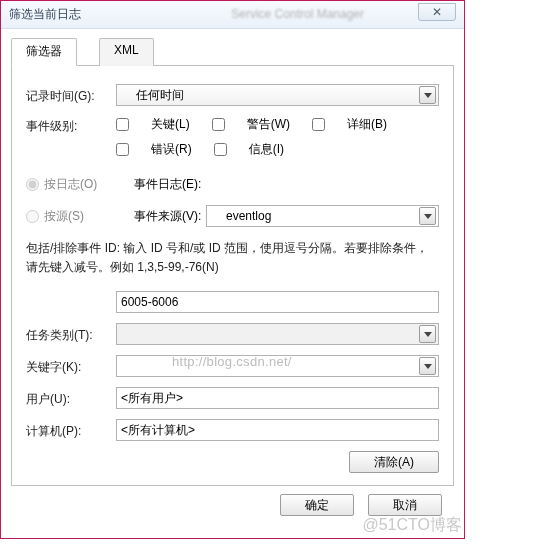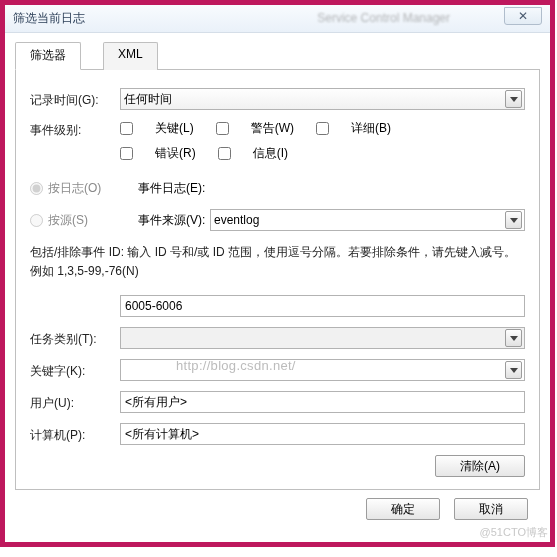--- a/index.html
+++ b/index.html
@@ -1,49 +1,49 @@
 <!DOCTYPE html>
 <html><head>
 <meta charset="utf-8">
 <style>
 * { box-sizing: border-box; font-family: "Microsoft YaHei", "SimSun", sans-serif; font-size: 12px; }
 body { margin: 0; background: #fff; }
-.window { width: 555px; border: 5px solid #be185d; background: #fff; position: relative; }
+.window { width: 465px; border: 1px solid #be185d; background: #fff; position: relative; }
 .titlebar { height: 28px; background: linear-gradient(#f8fbfe,#eaf1f9); display: flex; align-items: center; padding: 0 8px; border-bottom: 1px solid #d5dee8; position: relative; }
 .titlebar-text { color: #2b3e57; font-size: 12px; }
 .titlebar-ghost { position: absolute; right: 100px; top: 6px; color: #888; font-family: Tahoma, sans-serif; filter: blur(1px); opacity: .6; }
 .close-area { position: absolute; right: 8px; top: 2px; width: 38px; height: 18px; border: 1px solid #b0bdcc; border-radius: 0 0 3px 3px; background: linear-gradient(#f5f9fd,#e3ecf5); display: flex; align-items: center; justify-content: center; color: #4a5a6f; }
 .content { padding: 8px 10px 10px; }
 .tabs { display: flex; border-bottom: 1px solid #bfbfbf; gap: 20px; }
 .tab { padding: 4px 14px 5px; border: 1px solid #bfbfbf; border-bottom: none; background: #f4f4f4; margin-right: 2px; position: relative; top: 1px; border-radius: 2px 2px 0 0; cursor: default; }
 .tab.active { background: #fff; border-bottom: 1px solid #fff; }
 .panel { border: 1px solid #bfbfbf; border-top: none; padding: 18px 14px 12px; position: relative; }
 .row { display: flex; align-items: center; margin-bottom: 10px; }
 .row.top { align-items: flex-start; }
 .label { width: 90px; color: #222; flex-shrink: 0; padding-top: 2px; }
 .field { flex: 1; }
 input[type=text], .combo { width: 100%; height: 22px; border: 1px solid #b3b3b3; background: #fff; padding: 1px 4px; font-size: 12px; }
-.combo { display: flex; align-items: center; justify-content: space-between; padding: 0 2px 0 3px; background: linear-gradient(#fefefe,#f1f1f1); }
+.combo { display: flex; align-items: center; justify-content: space-between; padding: 0 2px 0 19px; background: linear-gradient(#fefefe,#f1f1f1); }
 .combo.flat { background: #fff; }
 .dd-btn { width: 17px; height: 18px; border: 1px solid #9c9c9c; border-radius: 2px; background: linear-gradient(#fefefe,#e1e1e1); display: flex; align-items: center; justify-content: center; }
 .tri { width: 0; height: 0; border-left: 4px solid transparent; border-right: 4px solid transparent; border-top: 5px solid #444; }
 .cb-row { display: flex; gap: 22px; margin-bottom: 8px; }
 .cb { display: flex; align-items: center; gap: 22px; }
 .cb input { width: 13px; height: 13px; margin: 0; }
 .radio-row { display: flex; align-items: center; margin-bottom: 12px; }
 .radio-cell { width: 108px; display: flex; align-items: center; gap: 5px; }
 .radio-cell input { margin: 0; }
 .sublabel { width: 72px; }
 .subfield { flex: 1; }
 .help { margin: 8px 0 14px; line-height: 1.6; color: #222; }
 .watermark { position: absolute; left: 160px; top: 288px; color: #bcbcbc; font-size: 13px; pointer-events: none; letter-spacing: .3px; }
 .bottom-btn-row { display: flex; justify-content: flex-end; margin-top: 6px; }
 .btn { min-width: 72px; height: 22px; border: 1px solid #9c9c9c; background: linear-gradient(#fefefe,#e6e6e6); border-radius: 2px; padding: 0 24px; display: inline-flex; align-items: center; justify-content: center; cursor: default; }
 .footer { display: flex; justify-content: flex-end; gap: 14px; padding: 8px 12px 12px; }
-.corner { position: absolute; right: 2px; bottom: 2px; color: #c8c8c8; font-size: 11px; }
+.corner { position: absolute; right: 2px; bottom: 2px; color: #c8c8c8; font-size: 16px; }
 </style>
 </head>
 <body>
 
 <div class="window">
   <div class="titlebar">
     <span class="titlebar-text">筛选当前日志</span>
     <span class="titlebar-ghost">Service Control Manager</span>
     <div class="close-area">
       <span>✕</span>

